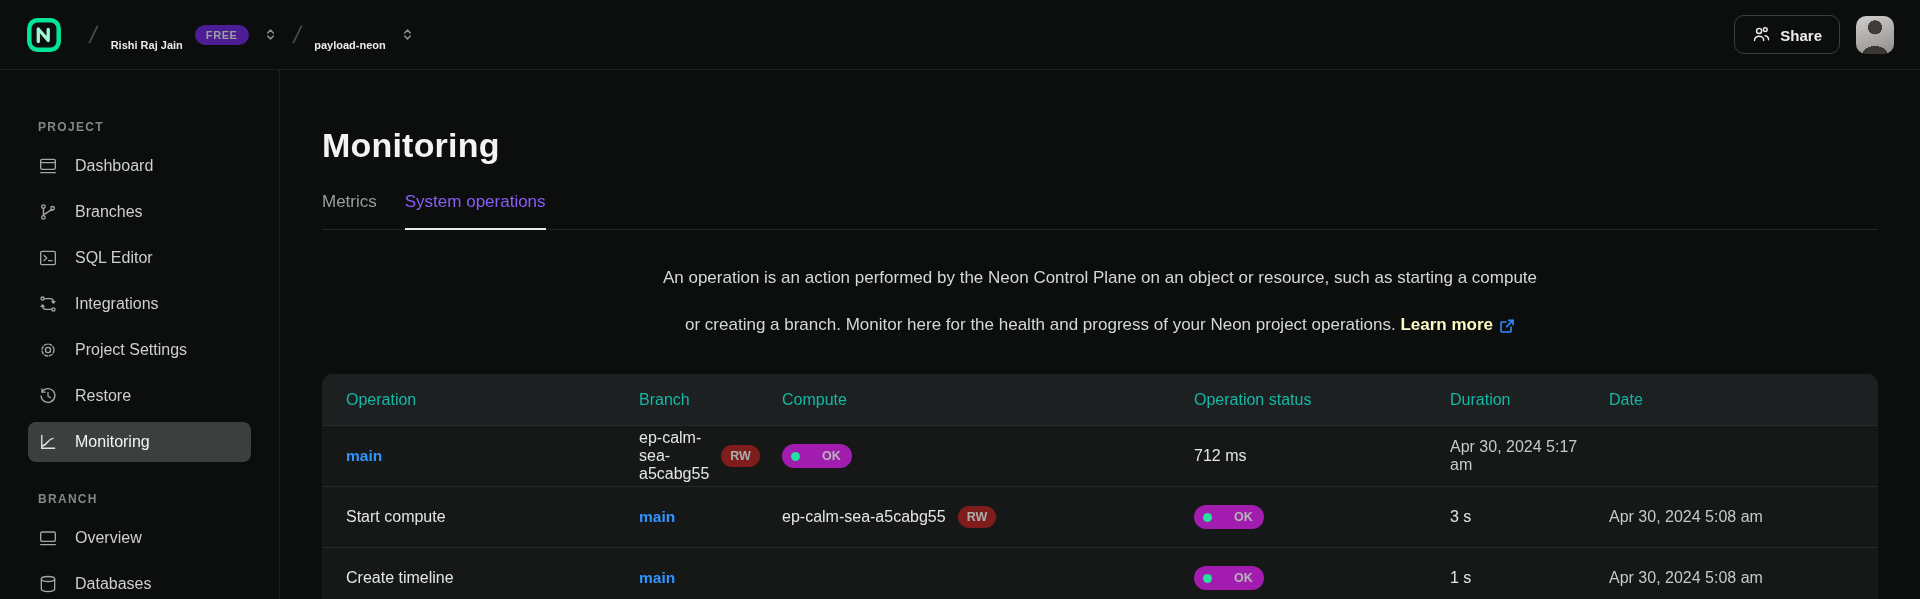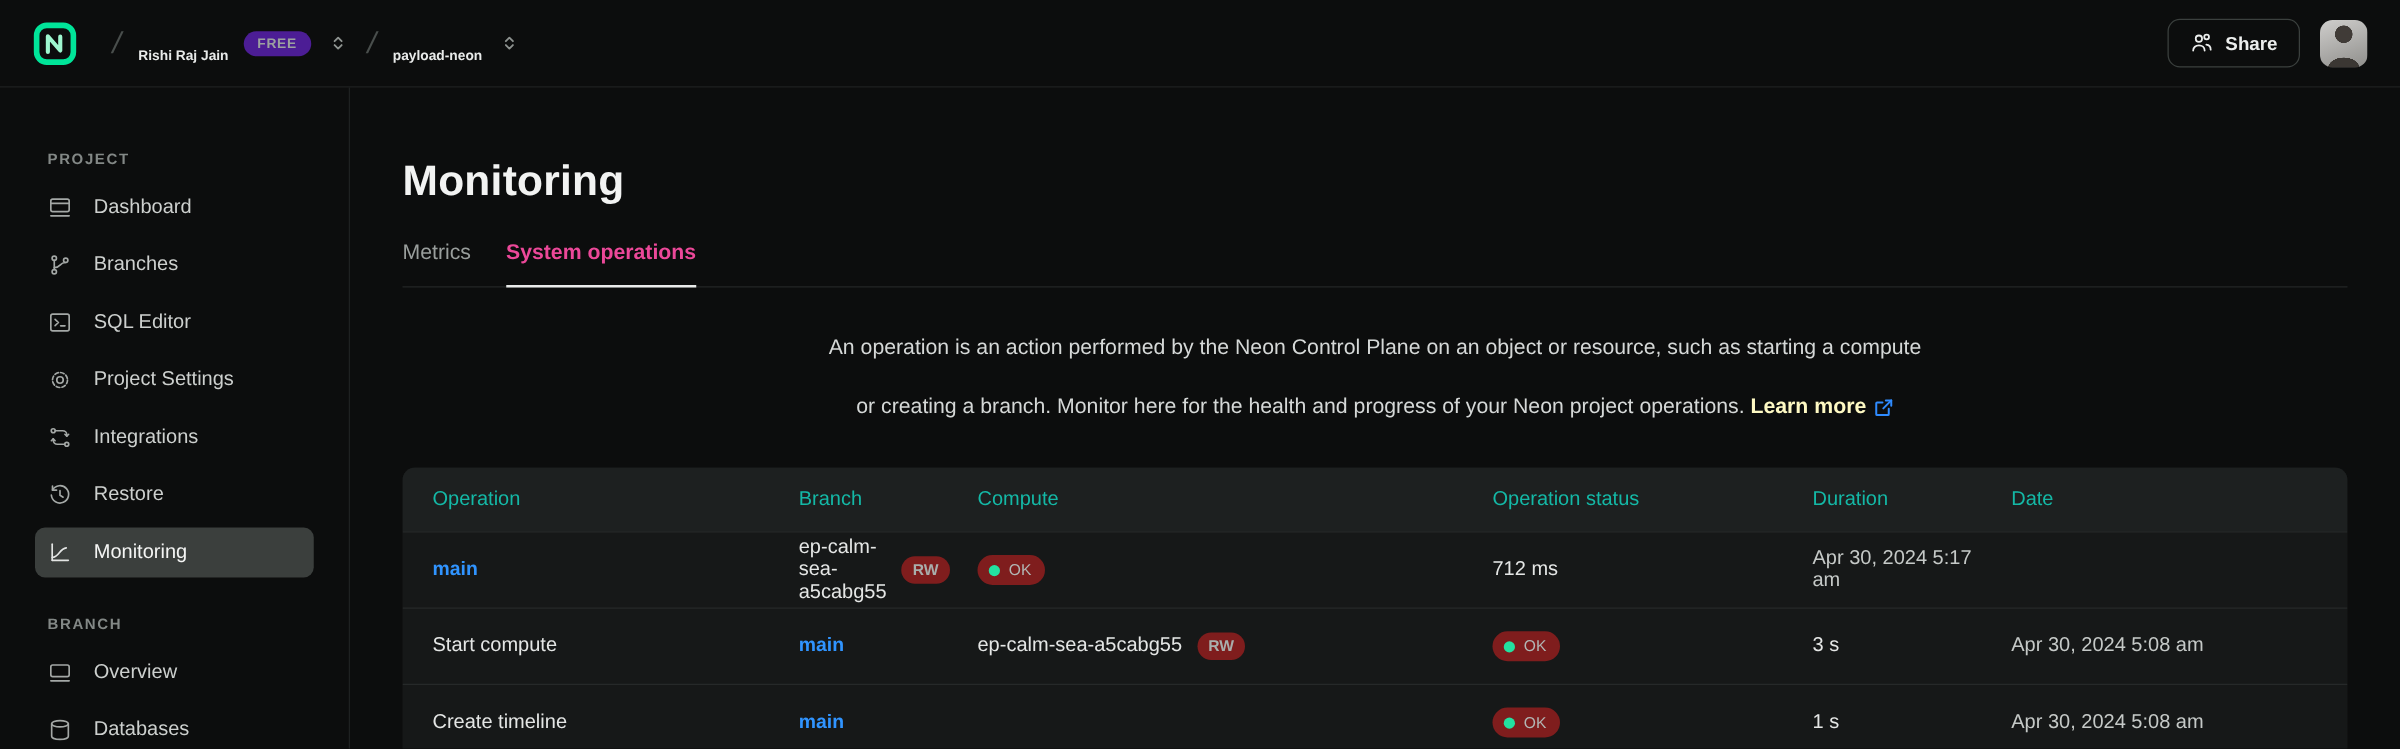--- a/index.html
+++ b/index.html
@@ -62,21 +62,21 @@
 
   
   .main { flex:1; padding:56px 42px 0 42px; overflow:hidden; }
   .page-title { font-size:34px; font-weight:700; color:#f2f3f2; letter-spacing:.2px; }
 
   .tabs { display:flex; gap:28px; margin-top:27px; border-bottom:1px solid #232626; }
   .tab {
     font-size:17px; padding-bottom:16px; color:#999e9c; cursor:pointer;
     border-bottom:2px solid transparent; margin-bottom:-1px;
   }
-  .tab.active { color:#ec4899; font-weight:700; border-bottom-color:#e9ebea; }
+  .tab.active { color:#8b5cf6; font-weight:400; border-bottom-color:#e9ebea; }
 
   .desc { margin-top:32px; font-size:17px; line-height:31px; color:#d5d8d7;text-align:center; }
   .learn-more { color:#fef9c3; font-weight:700; cursor:pointer; display:inline-flex; align-items:center; gap:6px;margin-top:16px; }
   .learn-more svg { margin-top:2px; }
 
   
   .ops-table { margin-top:34px; border-radius:10px; overflow:hidden; background:#161818; }
   .t-row {
     display:grid;
     grid-template-columns:293px 143px 412px 256px 159px 1fr;
@@ -85,23 +85,23 @@
   .t-head { background:#1d2020; height:51px; color:#14b8a6; font-size:16px; }
   .t-body-row { height:61px; border-top:1px solid #262929; font-size:16px; color:#e4e6e5; }
   .t-cell { padding-left:24px; display:flex; align-items:center; }
   .branch-link { color:#3094ff; font-weight:600; font-size:15.5px; cursor:pointer; }
   .rw-badge {
     margin-left:12px; background:#7f1d1d; color:#a9aeac;
     font-size:12.5px; font-weight:600; padding:4px 9px; border-radius:12px;
   }
   .rw-badge:empty { display:none; }
   .status-pill {
-    display:inline-flex; align-items:center; gap:7px;
-    background:#7f1d1d; border-radius:13px; padding:5px 11px 5px 9px;
-    font-size:12.5px; color:#b2b7b5; font-weight:400;
+    display:inline-flex; align-items:center; gap:22px;
+    background:#a21caf; border-radius:13px; padding:5px 11px 5px 9px;
+    font-size:12.5px; color:#b2b7b5; font-weight:700;
   }
   .status-dot { width:9px; height:9px; border-radius:50%; background:#23e1a0; }
   .date-cell { color:#c5c9c7; }
 </style>
 </head>
 <body>
 
 <header class="topbar">
   <span class="logo">
     <svg width="36" height="36" viewBox="0 0 24 24" fill="none">
@@ -178,40 +178,40 @@
           <rect x="3.2" y="4" width="17.6" height="16" rx="1.8"></rect>
             <path d="M7.3 9l3.2 3-3.2 3"></path>
             <path d="M12.6 15.2h4.2"></path>
         </svg>
       </span>
       <span>SQL Editor</span>
     </div>
 
     <div class="nav-item">
       <span class="nav-icon">
-        <svg width="20" height="20" viewBox="0 0 24 24" fill="none" stroke="currentColor" stroke-width="1.6" stroke-linecap="round">
-          <circle cx="12" cy="12" r="3.1"></circle>
-          <circle cx="12" cy="12" r="7.2" stroke-dasharray="3.6 2.1"></circle>
-        </svg>
-      </span>
-      <span>Project Settings</span>
-    </div>
-
-    <div class="nav-item">
-      <span class="nav-icon">
         <svg width="20" height="20" viewBox="0 0 24 24" fill="none" stroke="currentColor" stroke-width="1.6" stroke-linecap="round" stroke-linejoin="round">
           <circle cx="5.5" cy="5.5" r="1.9"></circle>
             <circle cx="18.5" cy="18.5" r="1.9"></circle>
           <path d="M7.6 5.5h6.9a4 4 0 014 4v1.2"></path>
             <path d="M16.4 18.5H9.5a4 4 0 01-4-4v-1.2"></path>
           <path d="M16.7 8.9l1.8 1.8 1.8-1.8"></path>
             <path d="M7.3 15.1l-1.8-1.8-1.8 1.8"></path>
         </svg>
       </span>
       <span>Integrations</span>
+    </div>
+
+    <div class="nav-item">
+      <span class="nav-icon">
+        <svg width="20" height="20" viewBox="0 0 24 24" fill="none" stroke="currentColor" stroke-width="1.6" stroke-linecap="round">
+          <circle cx="12" cy="12" r="3.1"></circle>
+          <circle cx="12" cy="12" r="7.2" stroke-dasharray="3.6 2.1"></circle>
+        </svg>
+      </span>
+      <span>Project Settings</span>
     </div>
 
     <div class="nav-item">
       <span class="nav-icon">
         <svg width="20" height="20" viewBox="0 0 24 24" fill="none" stroke="currentColor" stroke-width="1.6" stroke-linecap="round" stroke-linejoin="round">
           <path d="M4.8 7.2A8.3 8.3 0 113.7 12"></path>
             <path d="M4.8 3.4v3.9h3.9"></path>
             <path d="M12 7.8v4.5l3 1.8"></path>
         </svg>
       </span>

